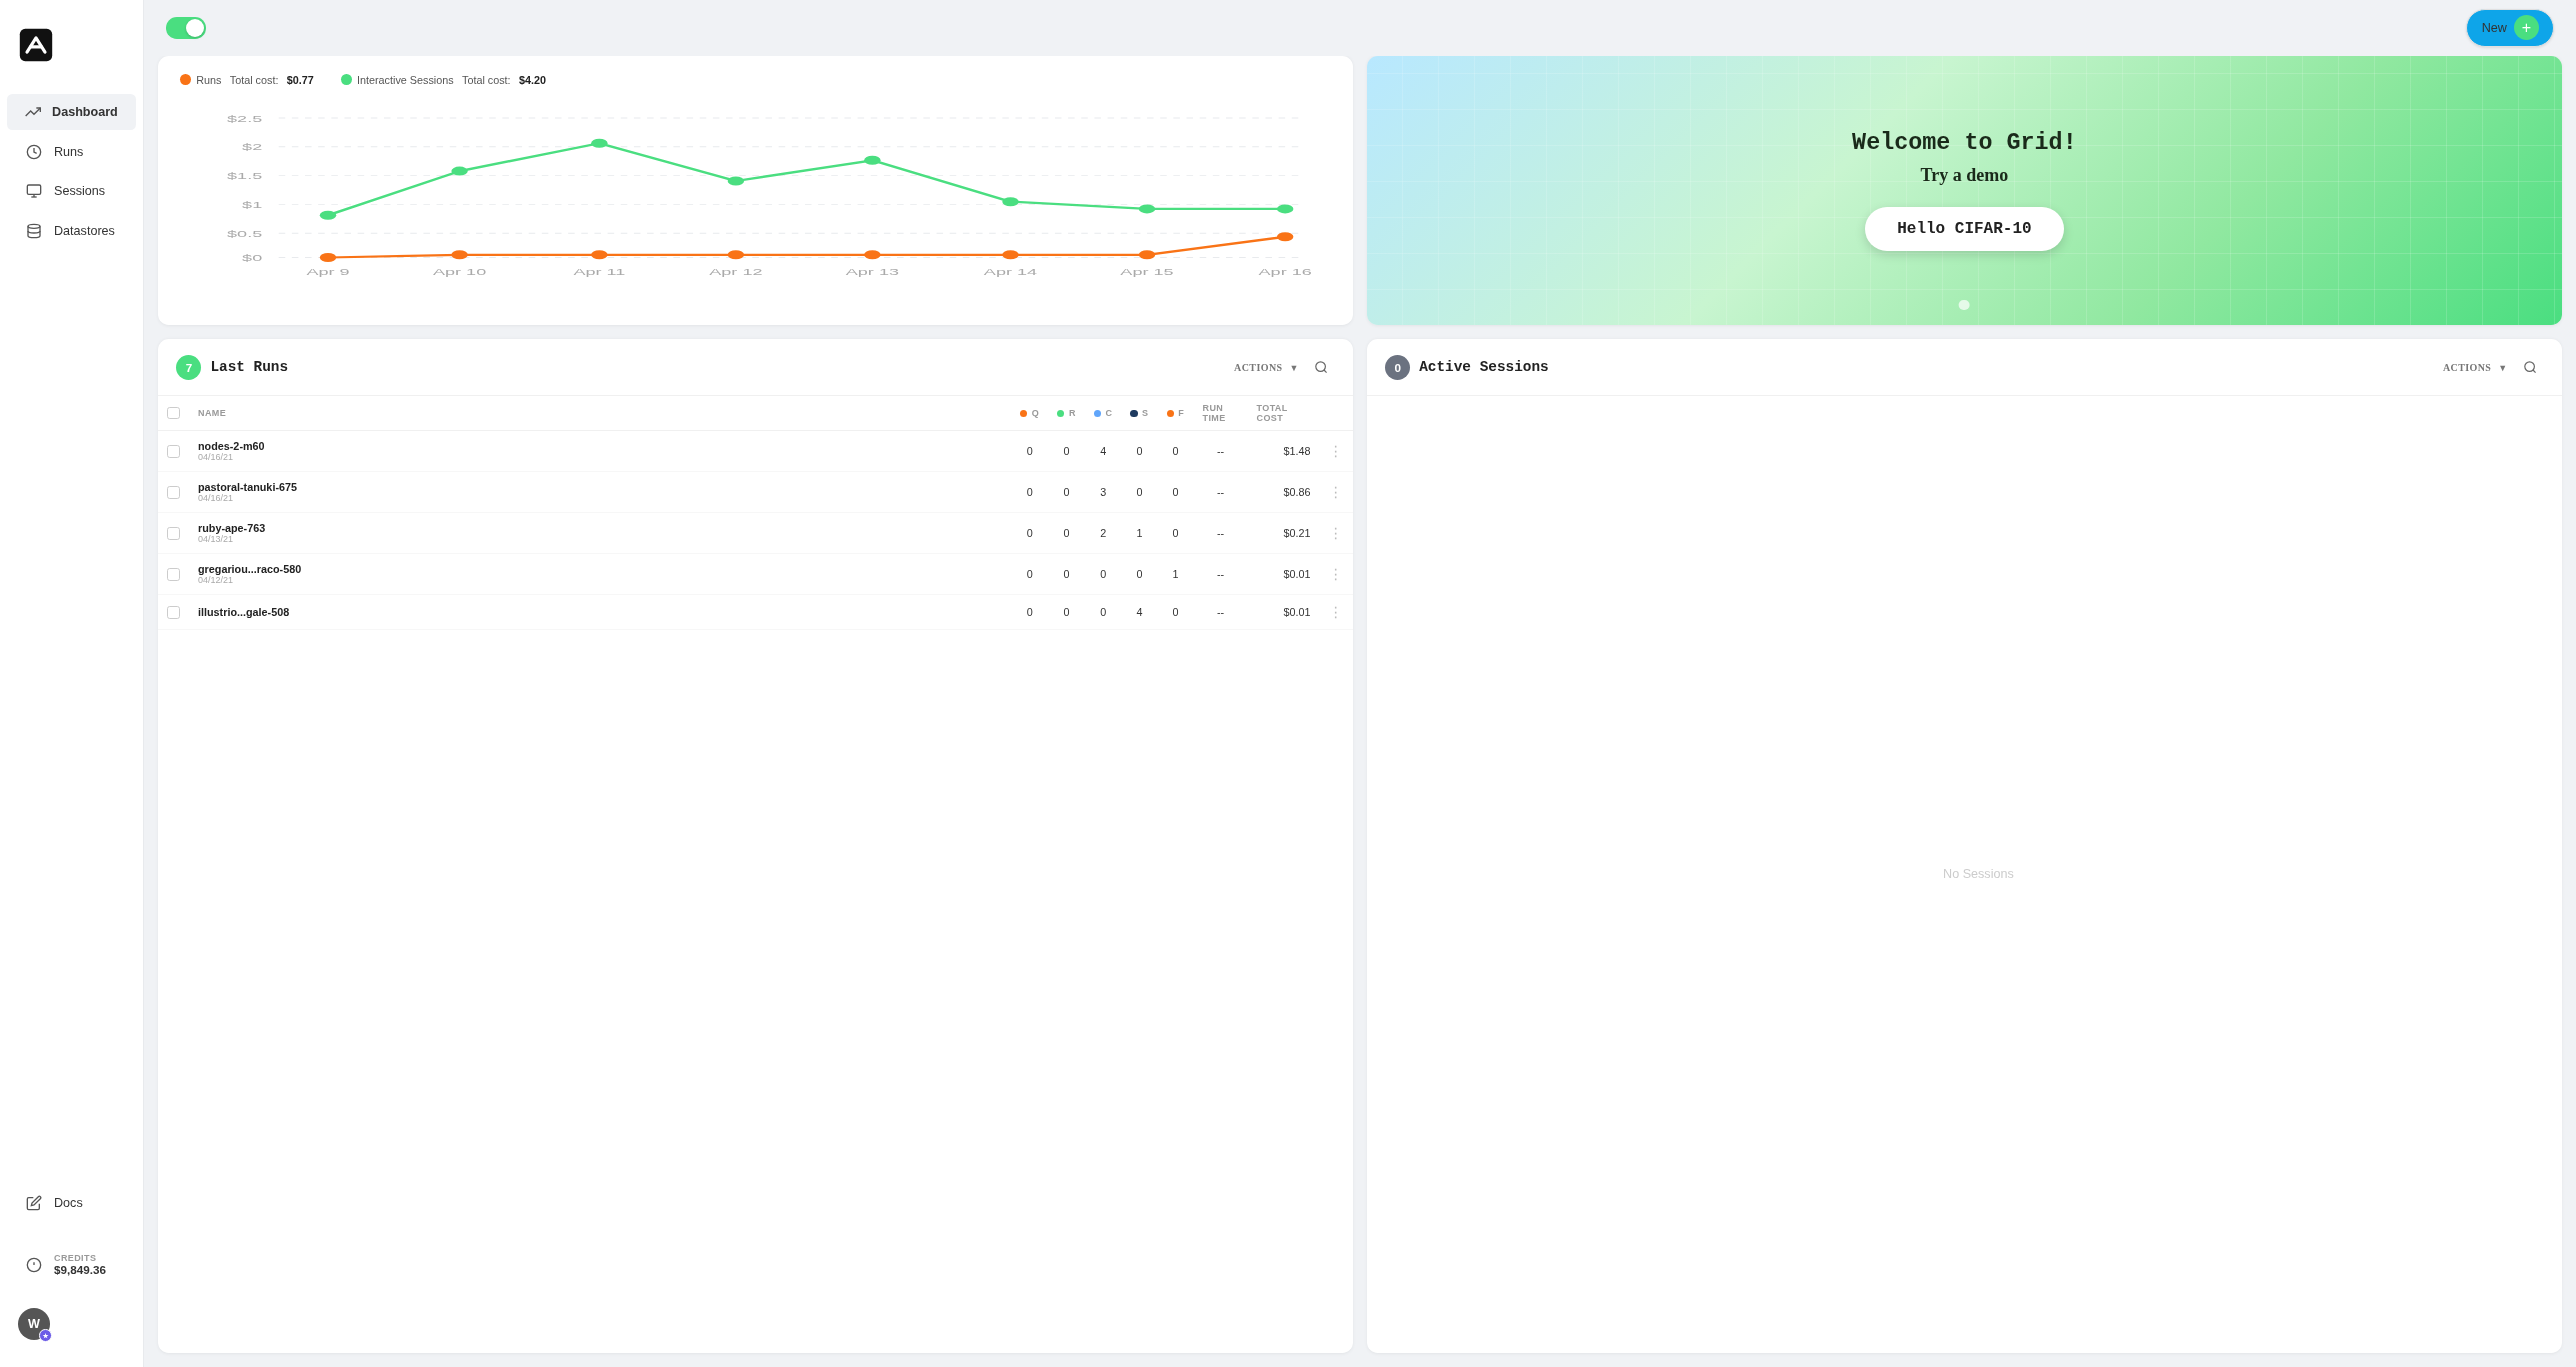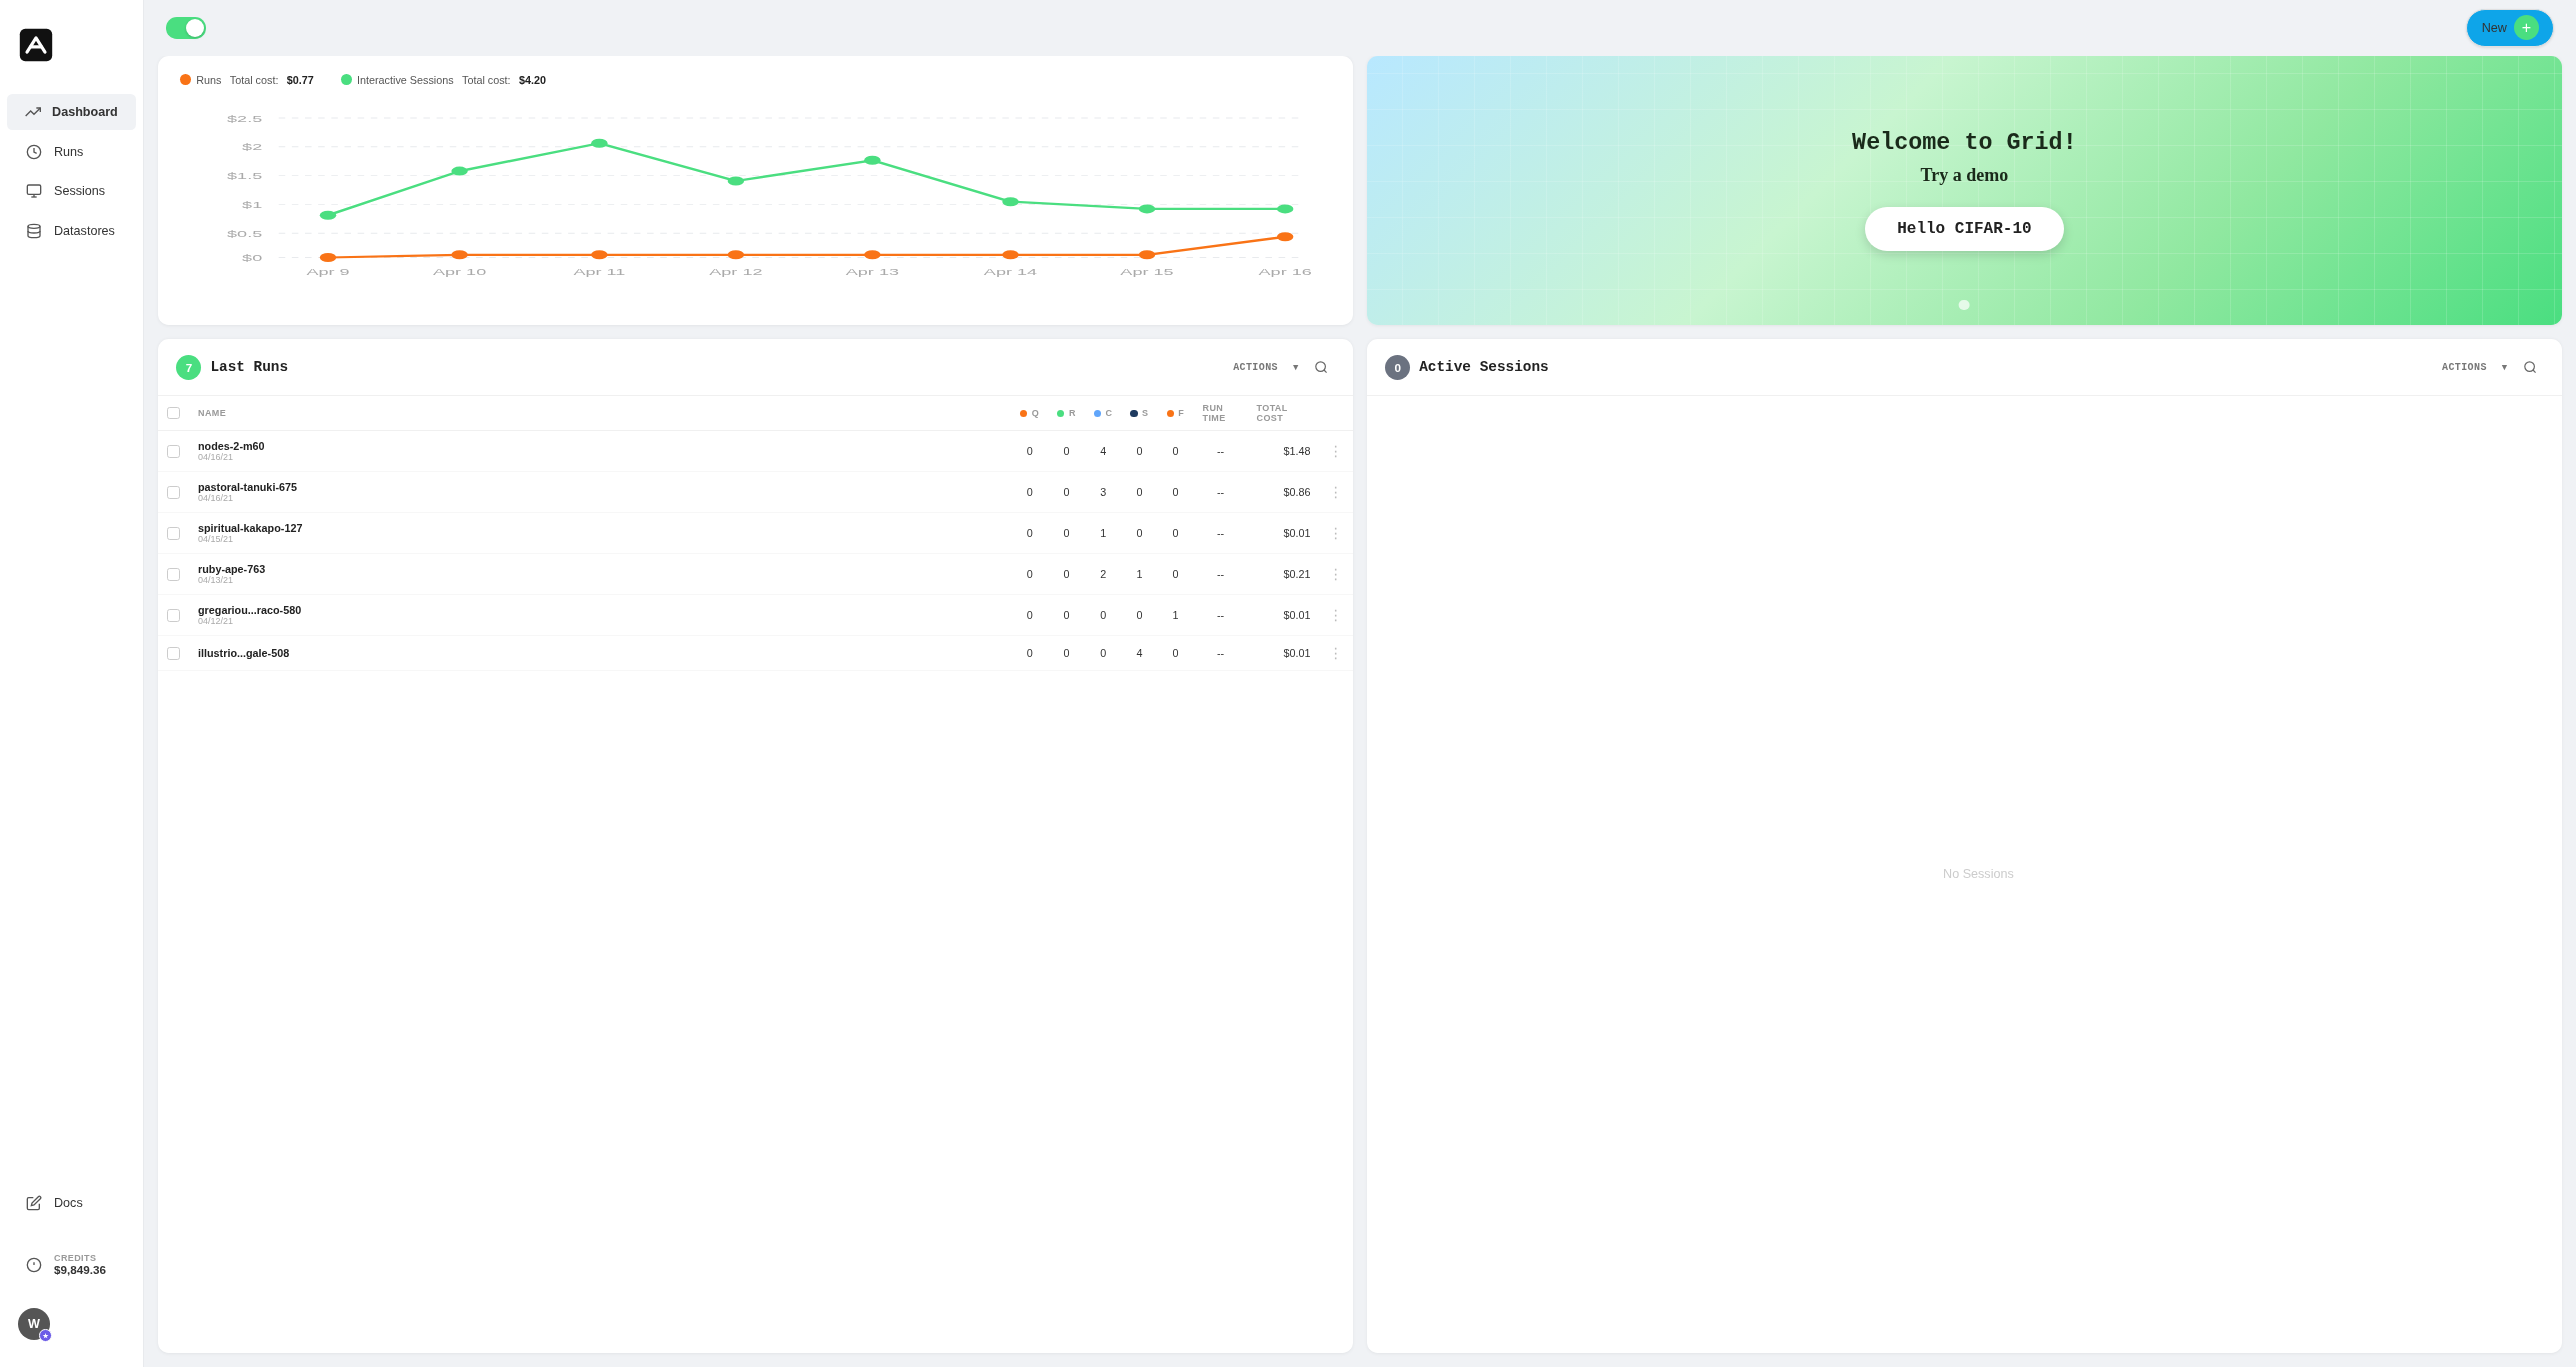--- a/index.html
+++ b/index.html
@@ -350,22 +350,22 @@
       flex: 1;
     }
     .card-actions {
       display: flex;
       align-items: center;
       gap: 9px;
     }
     .actions-btn {
       display: flex;
       align-items: flex-end;
-      gap: 15px;
-      font-family: Liberation Mono, monospace;
+      gap: 7px;
+      font-family: Liberation Serif, serif;
       font-size: 10px;
       font-weight: 600;
       color: #777;
       letter-spacing: 0.4px;
       cursor: pointer;
     }
     .search-icon-btn {
       width: 27px;
       height: 27px;
       display: flex;
@@ -729,37 +729,20 @@
       <td class="col-stat">0</td>
       <td class="col-runtime">--</td>
       <td class="col-cost">$0.86</td>
       <td class="col-menu"><span class="three-dots">⋮</span></td>
     </tr>
             <tr>
       <td class="col-check">
                 <div class="check-box"></div>
               </td>
       <td class="col-name">
-        <div class="run-name">spiritual-kakapo-127</div>
-        <div class="run-date">04/15/21</div>
-      </td>
-      <td class="col-stat">0</td>
-      <td class="col-stat">0</td>
-      <td class="col-stat">1</td>
-      <td class="col-stat">0</td>
-      <td class="col-stat">0</td>
-      <td class="col-runtime">--</td>
-      <td class="col-cost">$0.01</td>
-      <td class="col-menu"><span class="three-dots">⋮</span></td>
-    </tr>
-            <tr>
-      <td class="col-check">
-                <div class="check-box"></div>
-              </td>
-      <td class="col-name">
         <div class="run-name">ruby-ape-763</div>
         <div class="run-date">04/13/21</div>
       </td>
       <td class="col-stat">0</td>
       <td class="col-stat">0</td>
       <td class="col-stat">2</td>
       <td class="col-stat">1</td>
       <td class="col-stat">0</td>
       <td class="col-runtime">--</td>
       <td class="col-cost">$0.21</td>

